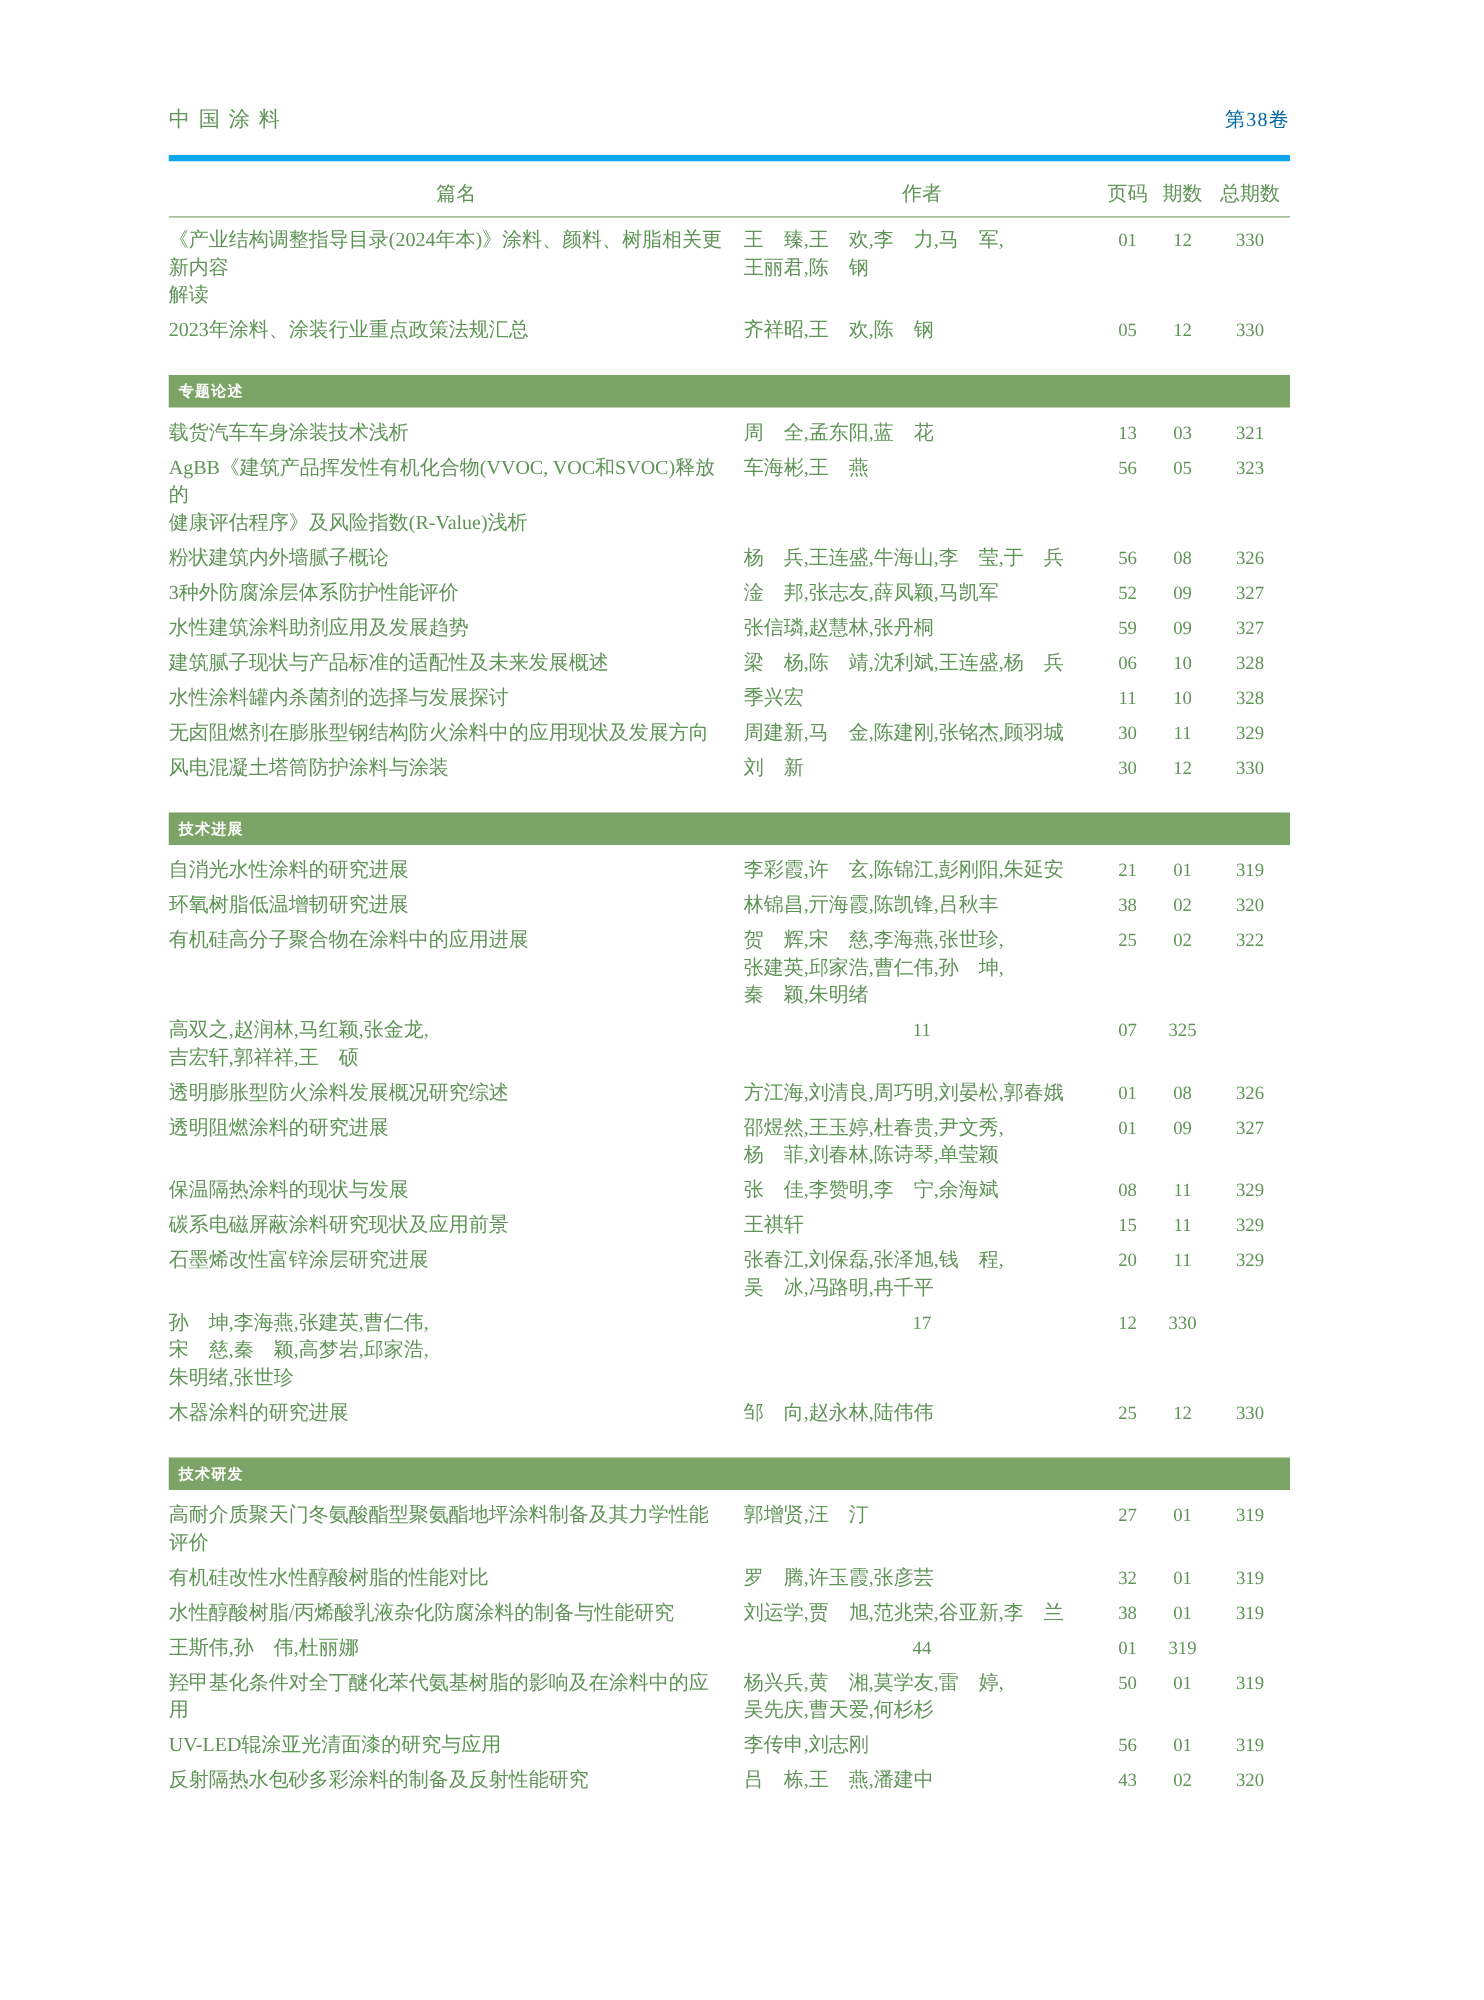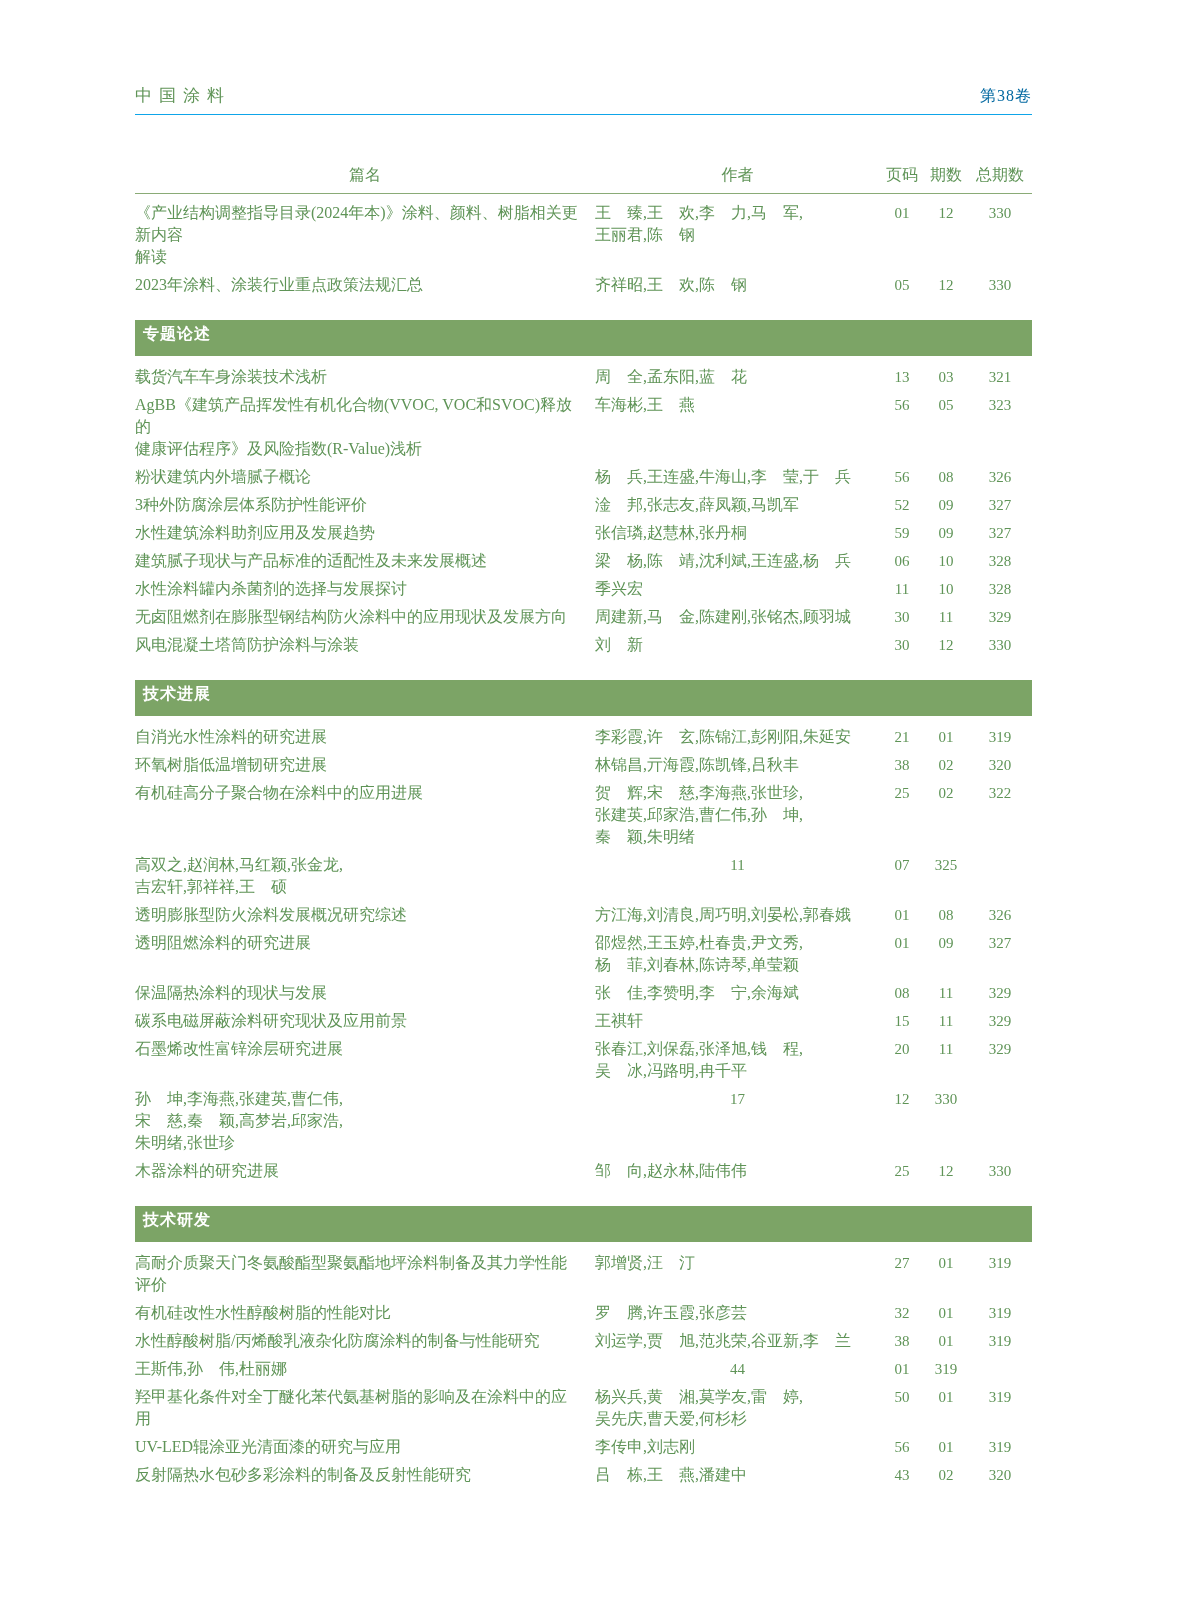--- a/index.html
+++ b/index.html
@@ -5,40 +5,40 @@
   html,body{margin:0;padding:0;}
   body{
     width:1187px;height:1600px;background:#ffffff;overflow:hidden;
     font-family:"Liberation Serif","DejaVu Serif",serif;
     color:#5f9457;
   }
   .content{margin-left:135px;width:897px;padding-top:84px;}
 
   
   .page-head{display:flex;justify-content:space-between;align-items:baseline;
-    border-bottom:1px solid #0ea5e9;padding-bottom:7px;}
+    border-bottom:5px solid #0ea5e9;padding-bottom:17px;}
   .journal-name{font-size:17px;letter-spacing:7px;}
   .volume-label{font-size:16px;color:#0369a1;letter-spacing:1px;}
 
   
   .thead{display:grid;grid-template-columns:460px 285px 44px 44px 64px;
-    margin-top:50px;border-bottom:1.5px solid #8aab76;padding-bottom:7px;font-size:16px;}
+    margin-top:16px;border-bottom:1.5px solid #8aab76;padding-bottom:7px;font-size:16px;}
   .h-center{text-align:center;}
 
   
   .rows{margin-top:5px;}
   .row{display:grid;grid-template-columns:460px 285px 44px 44px 64px;
     font-size:16px;line-height:22px;padding:3px 0;align-items:start;}
   .col-title{padding-right:16px;}
   .col-authors{padding-right:4px;}
   .col-num{text-align:center;font-size:15px;}
 
   
-  .band{background:#7ca466;color:#ffffff;font-weight:bold;font-size:16px;
-    line-height:27px;height:36px;padding-left:8px;margin-top:21px;margin-bottom:7px;
+  .band{background:#7ca466;color:#ffffff;font-weight:bold;font-size:12px;
+    line-height:27px;height:26px;padding-left:8px;margin-top:21px;margin-bottom:7px;
     letter-spacing:1px;}
 </style>
 </head>
 <body>
 
 <div class="content">
 
   <div class="page-head">
     <span class="journal-name">中国涂料</span>
     <span class="volume-label">第38卷</span>

